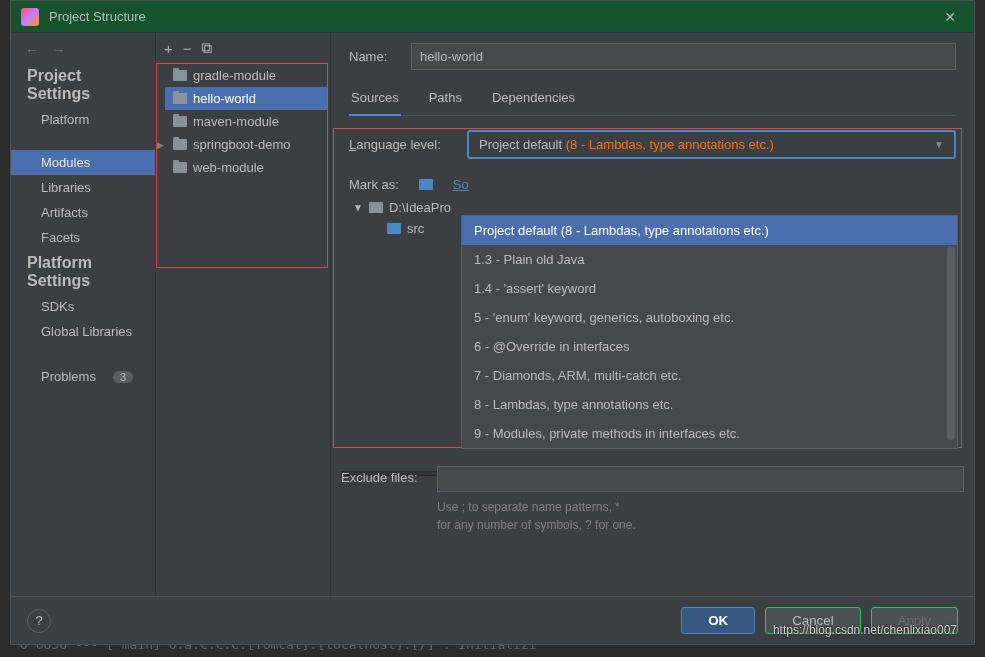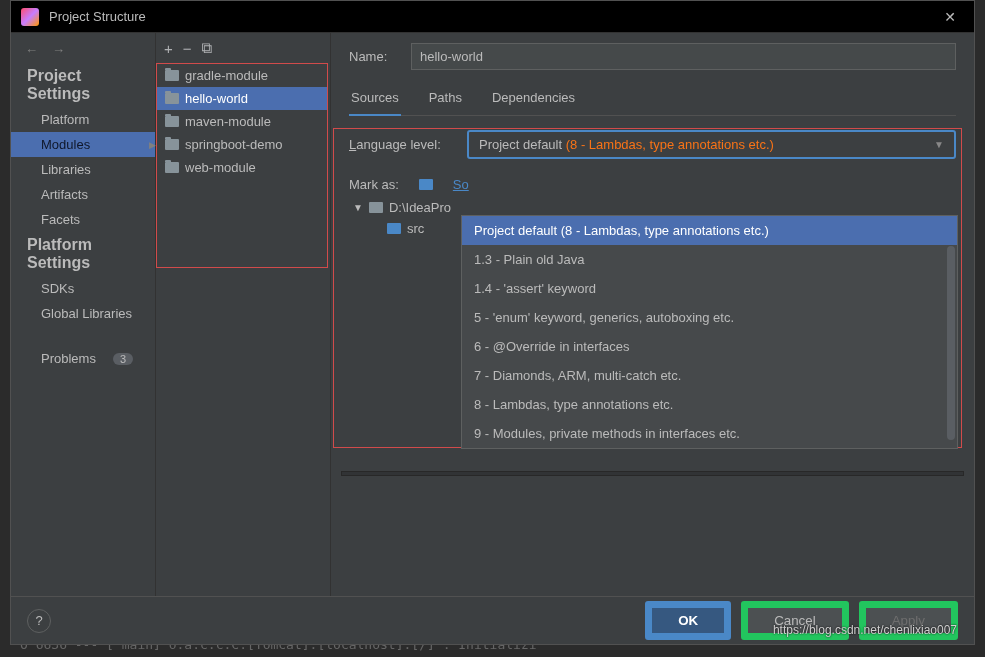--- a/index.html
+++ b/index.html
@@ -1,38 +1,38 @@
 <!DOCTYPE html>
 <html><head>
   <meta charset="utf-8">
   <style>
     * { margin: 0; padding: 0; box-sizing: border-box; font-family: "Segoe UI", Arial, sans-serif; }
     body { background: #2b2b2b; width: 985px; height: 657px; position: relative; color: #bbbbbb; font-size: 13px; overflow: hidden; }
     
     .dialog { position: absolute; top: 0; left: 10px; width: 965px; height: 645px; background: #3c3f41; border: 1px solid #515151; }
     
-    .title-bar { height: 32px; background: #000000; display: flex; align-items: center; padding: 0 10px; border-bottom: 1px solid #323232; }
+    .title-bar { height: 32px; background: #14532d; display: flex; align-items: center; padding: 0 10px; border-bottom: 1px solid #323232; }
     .app-icon { width: 18px; height: 18px; background: linear-gradient(135deg, #ff4d6d 0%, #c77dff 50%, #ff9500 100%); border-radius: 3px; margin-right: 10px; }
     .title-text { color: #bbbbbb; flex: 1; }
     .close-x { color: #bbbbbb; cursor: pointer; font-size: 14px; padding: 4px 8px; }
     
     .content { display: flex; height: calc(100% - 80px); }
     
     .left-panel { width: 145px; background: #3c3f41; border-right: 1px solid #323232; }
     .nav-arrows { height: 30px; display: flex; align-items: center; padding: 0 14px; gap: 14px; }
     .nav-arrow { color: #808080; font-size: 13px; cursor: pointer; }
     .section-header { padding: 4px 16px; color: #bbbbbb; font-weight: bold; font-size: 16px; }
     .sidebar-item { padding: 5px 16px 5px 30px; color: #bbbbbb; cursor: pointer; display: flex; align-items: center; justify-content: space-between; }
-    .sidebar-item.selected { background: #4b6eaf; color: #0f172a; }
+    .sidebar-item.selected { background: #4b6eaf; color: #e5e5e5; margin-top: 18px; }
     .badge { background: #5a5e63; color: #bbb; border-radius: 10px; padding: 0 7px; font-size: 11px; margin-right: 6px; }
     
     .module-panel { width: 175px; background: #3c3f41; border-right: 1px solid #323232; }
     .module-toolbar { height: 30px; display: flex; align-items: center; padding: 0 8px; gap: 10px; color: #afb1b3; }
     .tb-btn { cursor: pointer; font-size: 15px; }
-    .module-list { border: 1px solid #d14b4b; margin: 0 2px 0 0; height: 205px; }
+    .module-list { border: 1px solid #d14b4b; margin: 0 2px 0 0; height: 205px; padding-left: 8px; }
     .module-item { padding: 4px 8px; display: flex; align-items: center; gap: 6px; cursor: pointer; position: relative; }
     .module-item.selected { background: #4b6eaf; color: #fff; }
     .folder-icon { width: 14px; height: 11px; background: #87939a; border-radius: 1px; position: relative; display: inline-block; }
     .folder-icon::before { content: ""; position: absolute; top: -2px; left: 0; width: 6px; height: 2px; background: #87939a; border-radius: 1px 1px 0 0; }
     .expand-arrow { position: absolute; left: -8px; color: #808080; font-size: 9px; }
     
     .detail-panel { flex: 1; background: #3c3f41; padding: 10px 18px; position: relative; }
     .name-row { display: flex; align-items: center; gap: 14px; margin-bottom: 14px; }
     .name-label { width: 48px; }
     .name-input { flex: 1; background: #45494a; border: 1px solid #5e6060; color: #bbbbbb; padding: 5px 8px; font-size: 13px; }
@@ -68,21 +68,21 @@
     
     .exclude-row { position: absolute; bottom: 62px; left: 10px; right: 10px; display: flex; gap: 10px; }
     .exclude-label { width: 86px; padding-top: 4px; }
     .exclude-field { flex: 1; }
     .exclude-input { width: 100%; background: #45494a; border: 1px solid #5e6060; height: 26px; }
     .exclude-hint { color: #808080; font-size: 12px; margin-top: 6px; line-height: 1.5; }
     
     .footer { position: absolute; bottom: 0; left: 0; right: 0; height: 48px; background: #3c3f41; border-top: 1px solid #515151; display: flex; align-items: center; padding: 0 16px; gap: 10px; }
     .help-btn { width: 24px; height: 24px; border: 1px solid #5e6060; border-radius: 50%; display: flex; align-items: center; justify-content: center; color: #bbbbbb; cursor: pointer; }
     .footer-spacer { flex: 1; }
-    .btn { padding: 5px 26px; background: #4c5052; border: 7px solid #22c55e; color: #bbbbbb; border-radius: 3px; cursor: pointer; }
+    .btn { padding: 5px 26px; background: #4c5052; border: 1px solid #22c55e; color: #bbbbbb; border-radius: 3px; cursor: pointer; }
     .btn.primary { background: #365880; border-color: #4a88c7; color: #fff; font-weight: bold; }
     .btn.disabled { color: #6e6e6e; }
     
     .watermark { position: absolute; bottom: 20px; right: 28px; color: #d0d0d0; font-size: 12px; z-index: 20; text-shadow: 0 0 2px #000; }
     
     .bg-code { position: absolute; bottom: 0; left: 0; right: 0; height: 20px; background: #2b2b2b; color: #666; font-family: monospace; font-size: 13px; padding-left: 20px; overflow: hidden; }
     .sym-x { position: absolute; right: 18px; color: #999; font-size: 12px; }
   </style>
 </head>
 <body>
@@ -210,20 +210,30 @@
         <div class="dropdown-option">5 - 'enum' keyword, generics, autoboxing etc.</div>
         <div class="dropdown-option">6 - @Override in interfaces</div>
         <div class="dropdown-option">7 - Diamonds, ARM, multi-catch etc.</div>
         <div class="dropdown-option">8 - Lambdas, type annotations etc.</div>
         <div class="dropdown-option">9 - Modules, private methods in interfaces etc.</div>
         <div class="dropdown-scroll"></div>
       </div>
 
       <div class="separator-bar"></div>
 
+      <div class="exclude-row">
+        <span class="exclude-label">Exclude files:</span>
+        <div class="exclude-field">
+          <input class="exclude-input" style="">
+          <div class="exclude-hint">
+            <span>Use ; to separate name patterns, *</span><br>
+            <span>for any number of symbols, ? for one.</span>
+          </div>
+        </div>
+      </div>
 
       <span class="sym-x" style="top:270px">✕</span>
       <span class="sym-x" style="top:320px;color:#d14b4b">✕</span>
     </div>
 
   </div>
 
   <div class="footer">
     <div class="help-btn">?</div>
     <div class="footer-spacer"></div>

